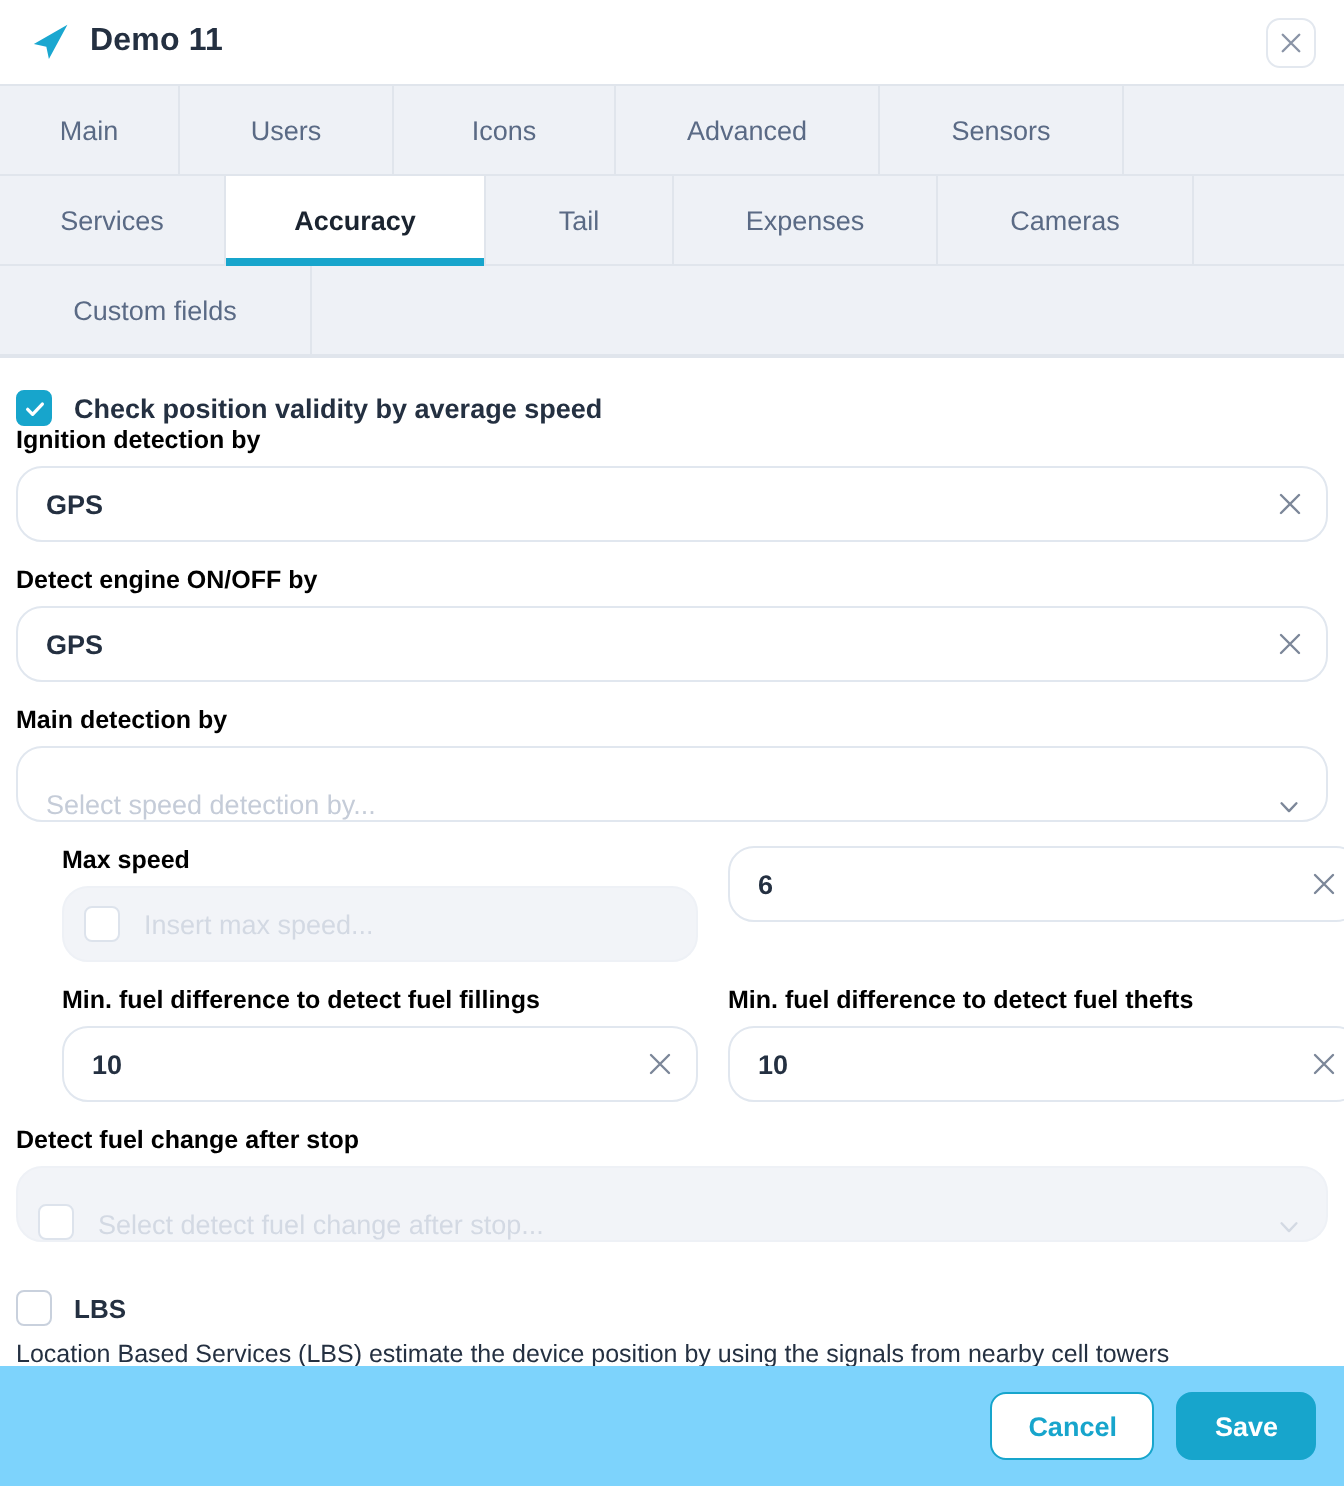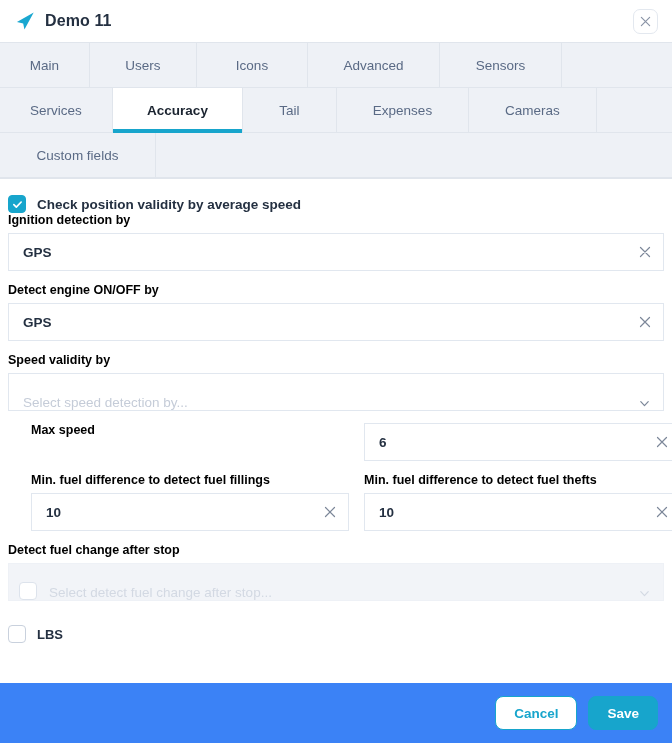--- a/index.html
+++ b/index.html
@@ -134,21 +134,21 @@
   .field-label {
     font-size: 12.5px;
     font-weight: bold;
     color: #000000;
     margin-bottom: 6px;
     display: block;
   }
   .control {
     height: 38px;
     border: 1px solid #e1e7ef;
-    border-radius: 0;
+    border-radius: 13px;
     background: #ffffff;
     display: flex;
     align-items: center;
     padding: 0 12px 0 14px;
     cursor: text;
   }
   .control.select { cursor: pointer; align-items: flex-end; }
   .control.disabled {
     background: #f2f4f8;
     border-color: #eef1f6;
@@ -201,21 +201,21 @@
   
   .footer {
     position: absolute;
     left: 0; right: 0; bottom: 0;
     height: 60px;
     display: flex;
     align-items: center;
     justify-content: flex-end;
     padding-right: 14px;
     gap: 11px;
-    background: #3b82f6;
+    background: #7dd3fc;
   }
   .btn {
     height: 34px;
     border-radius: 8px;
     font-size: 13.5px;
     font-weight: bold;
     display: flex;
     align-items: center;
     justify-content: center;
     cursor: pointer;
@@ -303,32 +303,36 @@
       <label class="field-label">Detect engine ON/OFF by</label>
       <div class="control">
         <span class="val">GPS</span>
         <svg class="clear-x" width="12" height="12" viewBox="0 0 12 12">
           <path d="M1.5 1.5 L10.5 10.5 M10.5 1.5 L1.5 10.5" stroke="#7c8799" stroke-width="1.2" stroke-linecap="round"></path>
         </svg>
       </div>
     </div>
 
     <div class="field">
-      <label class="field-label">Speed validity by</label>
+      <label class="field-label">Main detection by</label>
       <div class="control select">
         <span class="ph">Select speed detection by...</span>
         <svg class="chev" width="13" height="13" viewBox="0 0 14 14">
           <path d="M3 5 L7 9.2 L11 5" stroke="#7c8799" stroke-width="1.3" fill="none" stroke-linecap="round" stroke-linejoin="round"></path>
         </svg>
       </div>
     </div>
 
     <div class="row2">
       <div class="field col-left">
         <label class="field-label">Max speed</label>
+        <div class="control disabled">
+          <div class="cb disabled inner-cb"></div>
+          <span class="ph">Insert max speed...</span>
+        </div>
       </div>
       <div class="field col-right">
         <div class="control">
           <span class="val">6</span>
           <svg class="clear-x" width="12" height="12" viewBox="0 0 12 12">
             <path d="M1.5 1.5 L10.5 10.5 M10.5 1.5 L1.5 10.5" stroke="#7c8799" stroke-width="1.2" stroke-linecap="round"></path>
           </svg>
         </div>
       </div>
     </div>
@@ -362,20 +366,21 @@
         <svg class="chev" width="13" height="13" viewBox="0 0 14 14">
           <path d="M3 5 L7 9.2 L11 5" stroke="#d3d9e3" stroke-width="1.3" fill="none" stroke-linecap="round" stroke-linejoin="round"></path>
         </svg>
       </div>
     </div>
 
     <div class="lbs-row">
       <div class="cb unchecked"></div>
       <div class="lbs-label">LBS</div>
     </div>
+    <div class="lbs-desc">Location Based Services (LBS) estimate the device position by using the signals from nearby cell towers</div>
 
   </div>
 
   <div class="footer">
     <div class="btn btn-cancel">Cancel</div>
     <div class="btn btn-save">Save</div>
   </div>
 
 </div>
 

